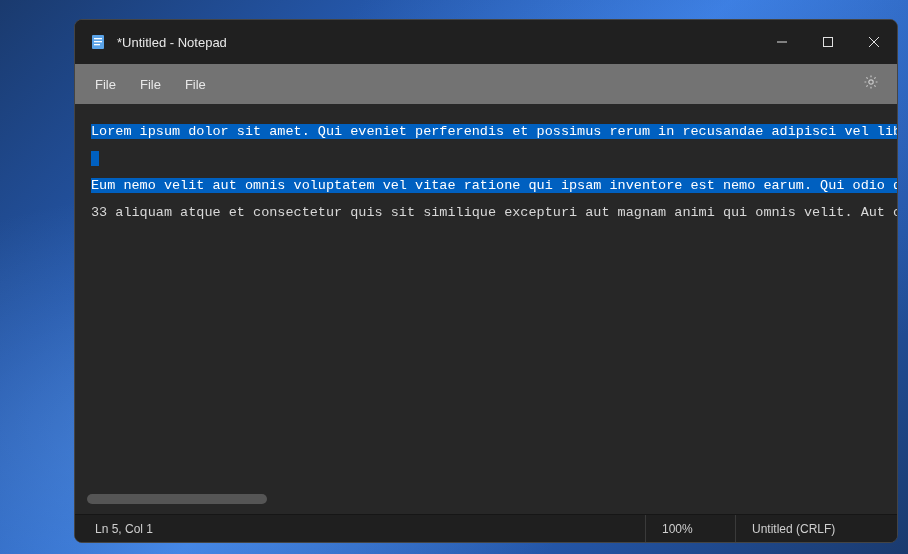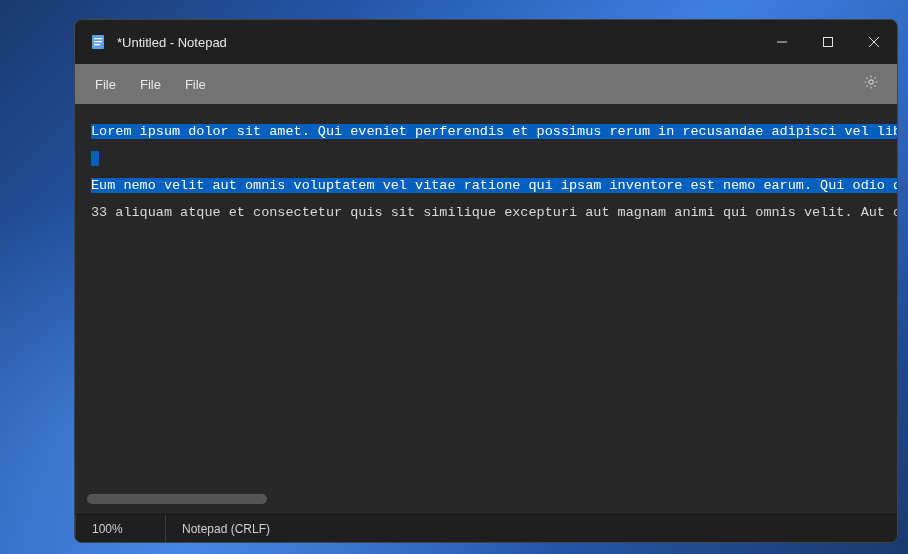--- a/index.html
+++ b/index.html
@@ -199,17 +199,18 @@
       </span>
     </div>
   </div>
 
   <div class="content-area">
     <div class="text-content"><span class="line"><span class="sel">Lorem ipsum dolor sit amet. Qui eveniet perferendis et possimus rerum in recusandae adipisci vel libe</span></span><span class="line"><span class="sel"> </span></span><span class="line"><span class="sel">Eum nemo velit aut omnis voluptatem vel vitae ratione qui ipsam inventore est nemo earum. Qui odio de</span></span><span class="line"></span><span class="line">33 aliquam atque et consectetur quis sit similique excepturi aut magnam animi qui omnis velit. Aut cu</span></div>
     <div class="h-scrollbar"></div>
   </div>
 
   <div class="statusbar">
+    <div class="status-cell first">Ln 5, Col 1</div>
     <div class="status-cell zoom">100%</div>
-    <div class="status-cell eol">Notepad (CRLF)</div>
+    <div class="status-cell eol">Untitled (CRLF)</div>
   </div>
 
 </div>
 
 </body></html>

